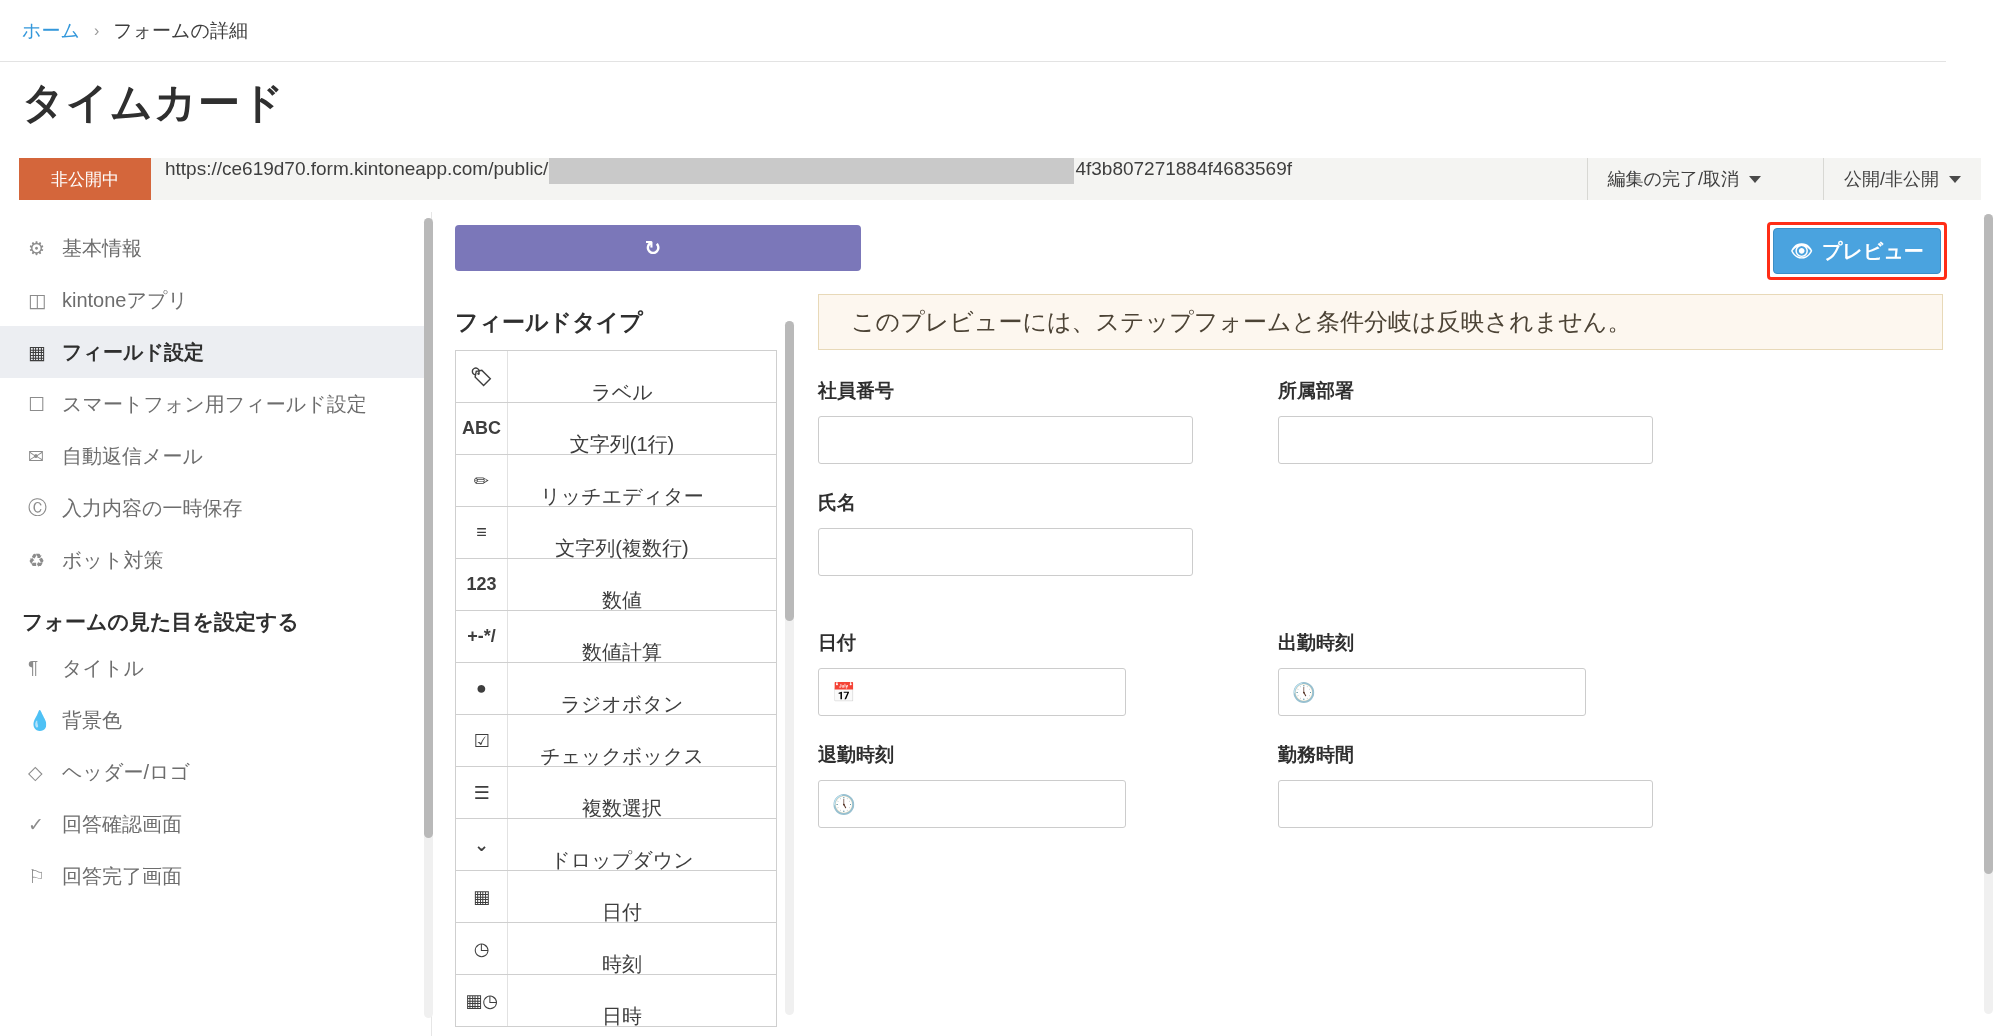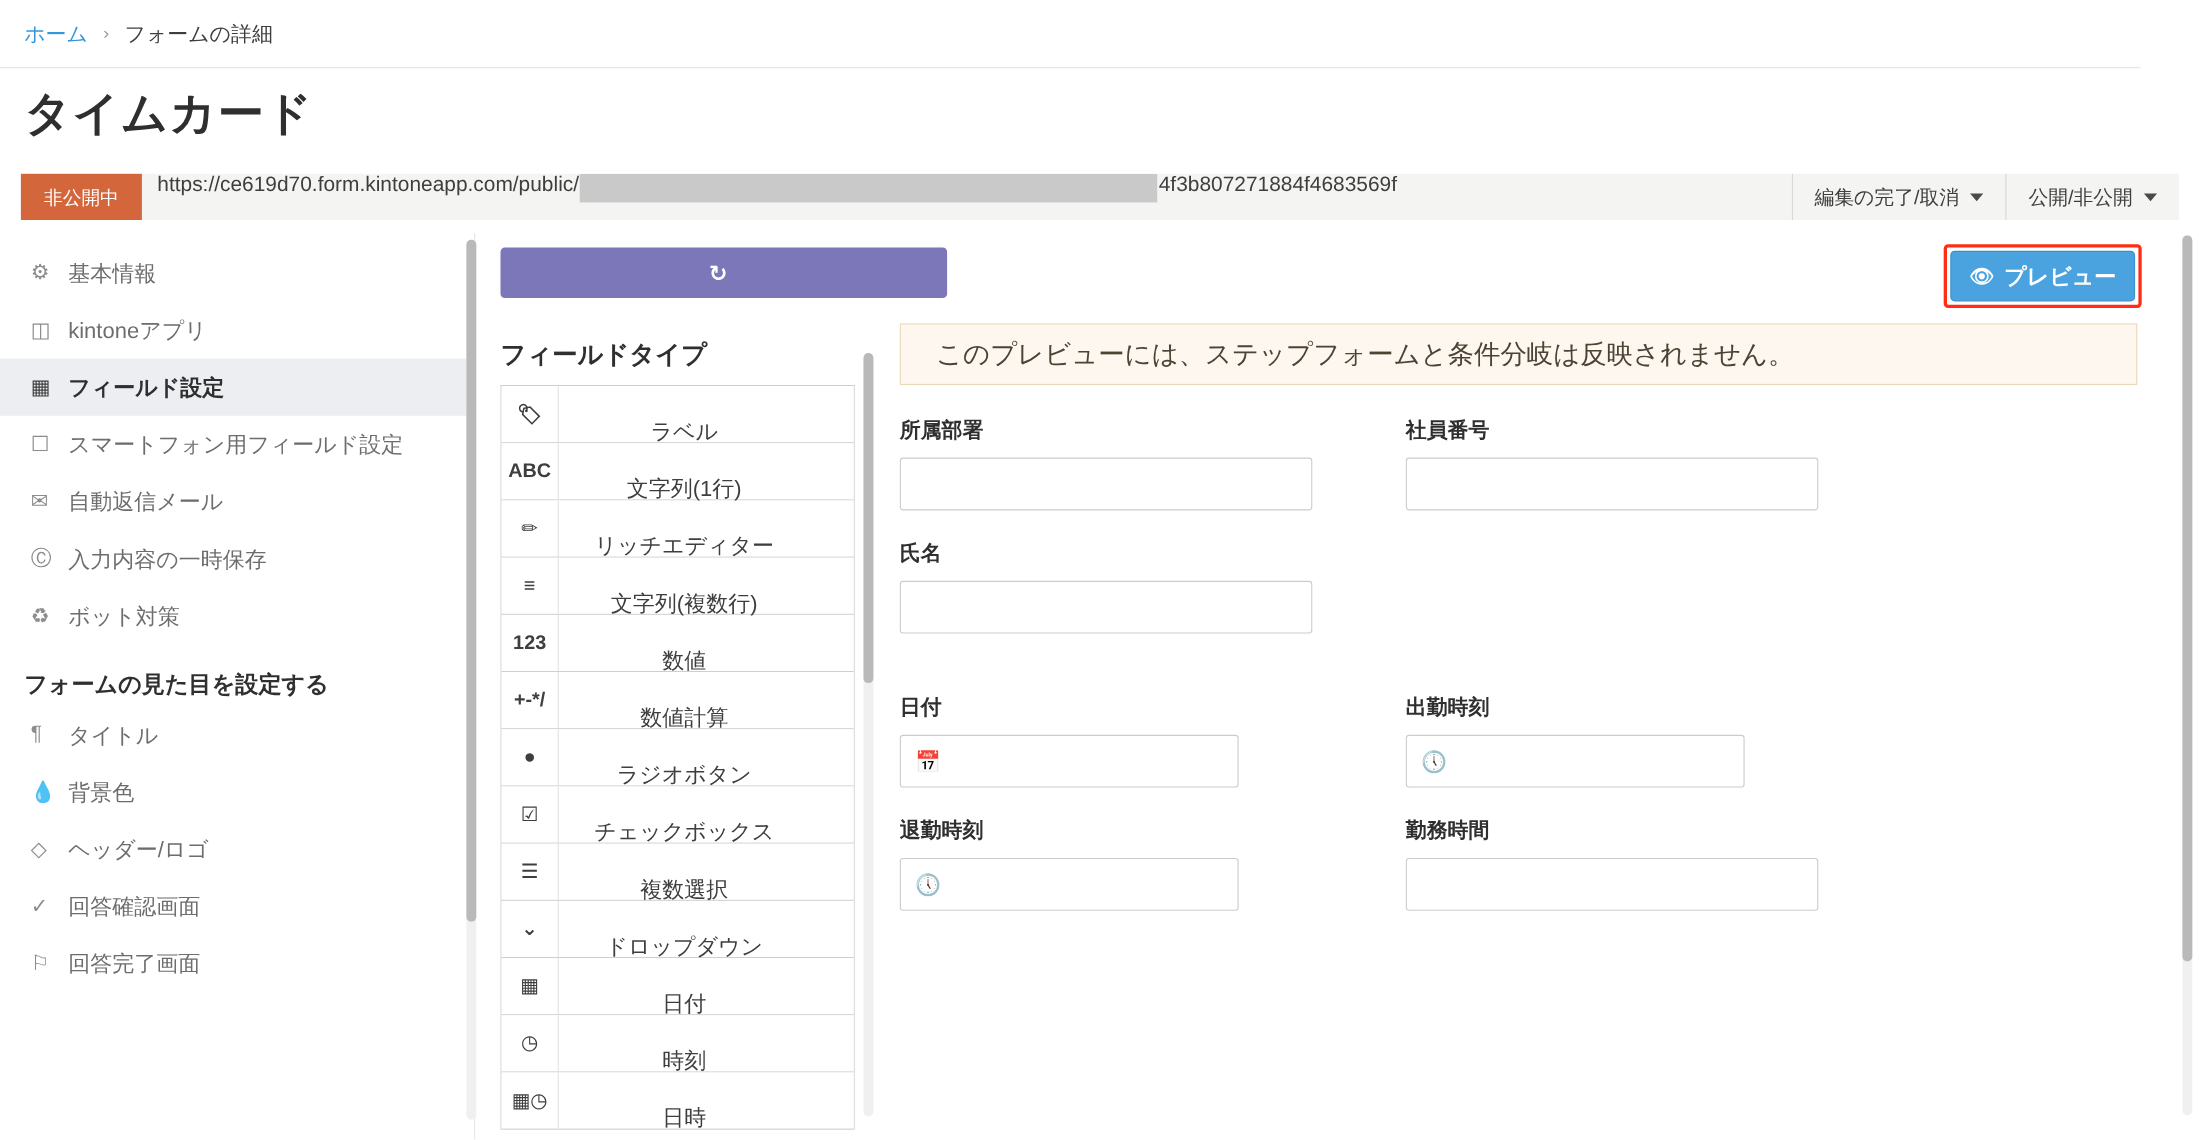--- a/index.html
+++ b/index.html
@@ -42,21 +42,21 @@
   }
 
   
   .urlbar {
     position: absolute; left: 19px; top: 158px;
     width: 1962px; height: 42px;
     background: #f4f4f2;
     display: flex; align-items: stretch;
   }
   .badge-private {
-    width: 110px;
+    width: 132px;
     background: #d4663b;
     color: #fff;
     font-size: 17px;
     display: flex; align-items: center; justify-content: center;
     font-weight: normal;
   }
   .url-text {
     flex: 1;
     display: flex; align-items: flex-start;
     padding-left: 14px;
@@ -66,21 +66,21 @@
     white-space: nowrap;
   }
   .url-mask {
     display: inline-block;
     width: 525px; height: 26px;
     background: #c9c9c9;
     vertical-align: middle;
     margin: 0 1px;
   }
   .url-actions {
-    display: flex; align-items: stretch;
+    display: flex; align-items: stretch; gap: 42px;
   }
   .url-action {
     display: flex; align-items: center;
     padding: 0 20px;
     font-size: 18px;
     color: #3e3e3e;
     border-left: 1px solid #d8d8d4;
     white-space: nowrap;
     cursor: pointer;
   }
@@ -449,25 +449,25 @@
       <span class="eye">👁</span>
       <span>プレビュー</span>
     </div>
     <div class="preview-highlight"></div>
 
     <div class="notice">このプレビューには、ステップフォームと条件分岐は反映されません。</div>
 
     <div class="form-area">
       <div class="form-row">
         <div class="form-field">
+          <div class="fl">社員番号</div>
+          <input type="text" value="" style="">
+        </div>
+        <div class="form-field">
           <div class="fl">所属部署</div>
-          <input type="text" value="" style="">
-        </div>
-        <div class="form-field">
-          <div class="fl">社員番号</div>
           <input type="text" value="" style="">
         </div>
       </div>
 
       <div class="spacer-sm"></div>
 
       <div class="form-row">
         <div class="form-field">
           <div class="fl">氏名</div>
           <input type="text" value="" style="">

